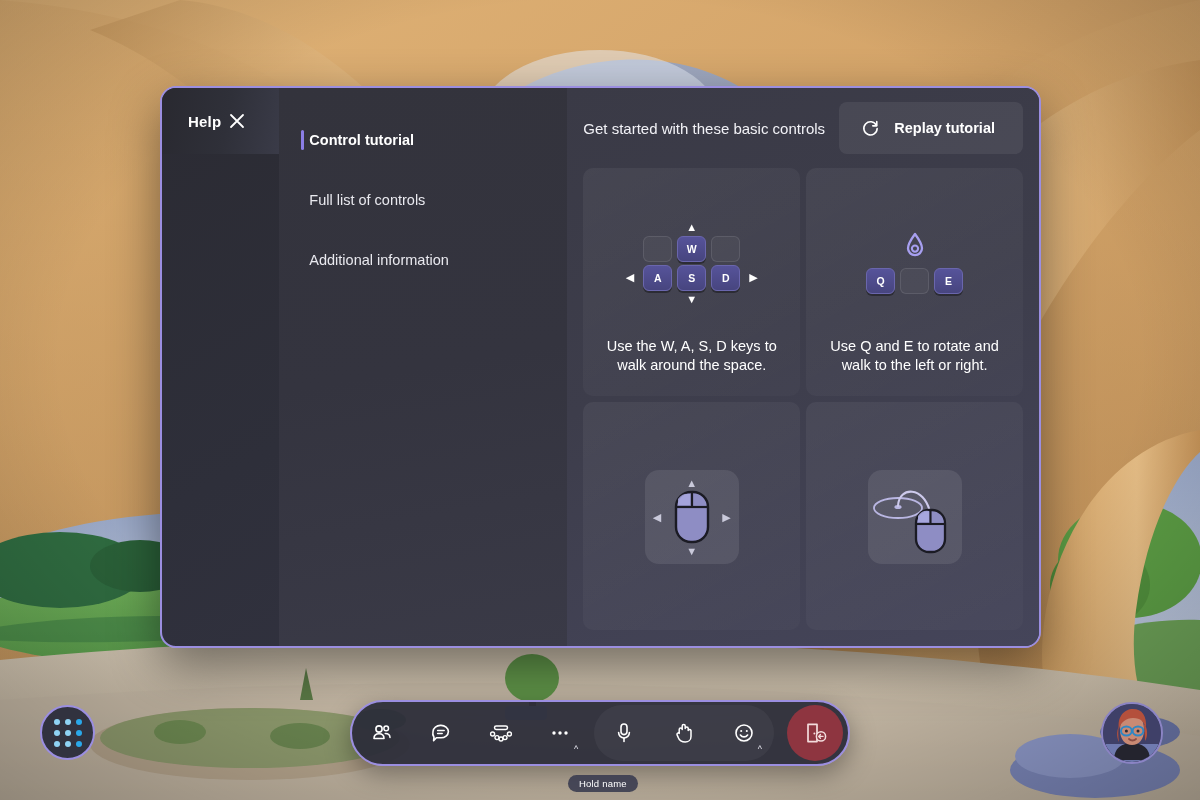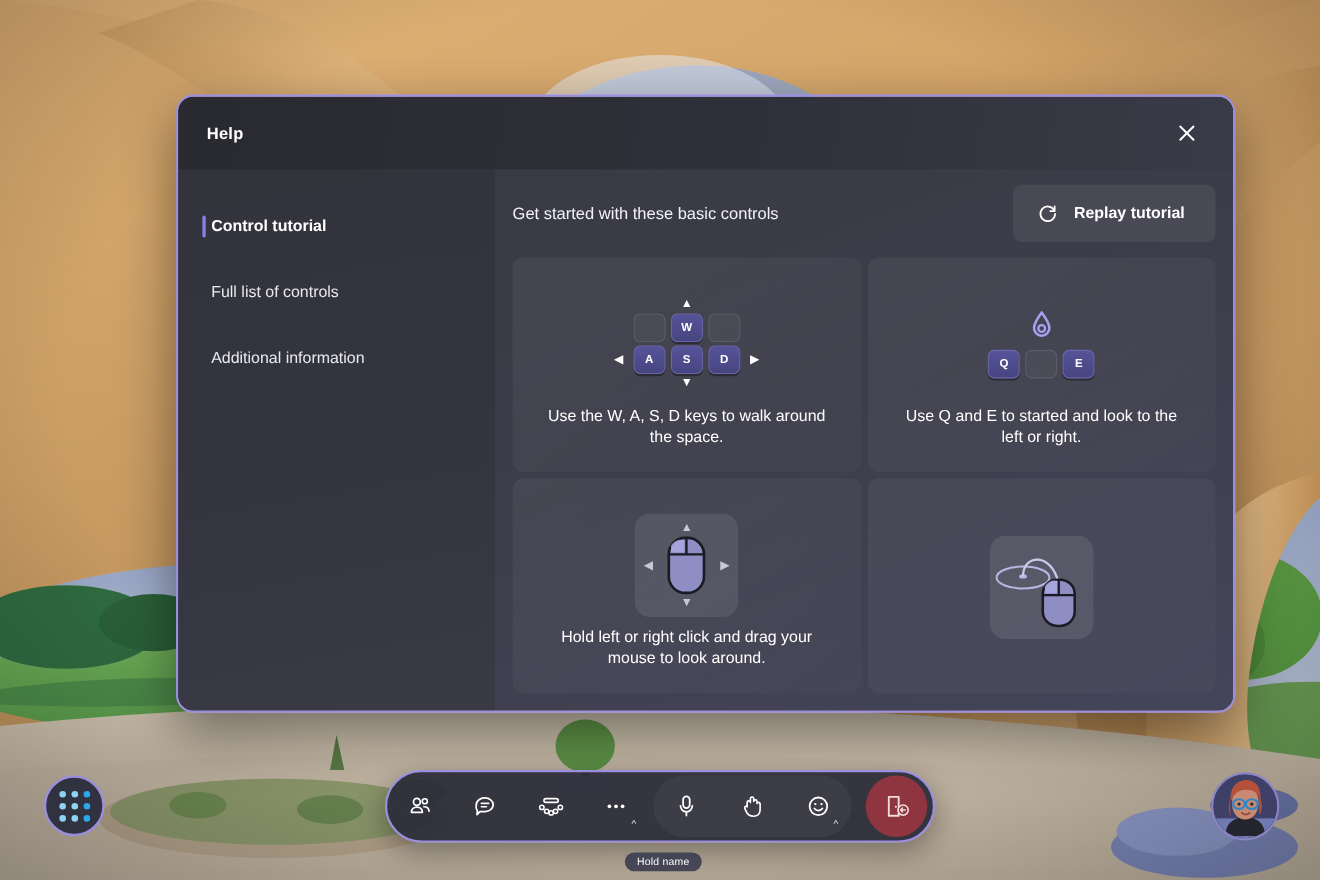--- a/index.html
+++ b/index.html
@@ -11,28 +11,27 @@
   }
 
   
   #scene { position: absolute; inset: 0; overflow: hidden; }
   #scene svg { display: block; width: 1200px; height: 800px; }
 
   
   #help-dialog {
     position: absolute;
     left: 160px; top: 86px;
-    width: 963px; height: 562px;
+    width: 881px; height: 562px;
     border-radius: 16px;
     border: 2px solid #9b8ee0;
     background: linear-gradient(150deg, #2b2b33 0%, #2e2f3a 40%, #353545 100%);
     box-shadow: 0 18px 50px rgba(0,0,0,.45);
     overflow: hidden;
     display: flex;
-    flex-direction: column;
   }
   .dlg-header {
     height: 66px;
     flex: 0 0 66px;
     display: flex; align-items: center; justify-content: space-between;
     padding: 0 26px 0 26px;
     background: linear-gradient(100deg, #292930 0%, #2f3039 55%, #3a3b48 100%);
   }
   .dlg-title {
     font-size: 15px; font-weight: bold; color: #ffffff; letter-spacing: .2px;
@@ -369,39 +368,38 @@
                 <path d="M11 2 C11 2 18 11.5 18 16.2 A7 7 0 0 1 4 16.2 C4 11.5 11 2 11 2 Z" fill="none" stroke="#a79ff0" stroke-width="2.3" stroke-linejoin="round"></path>
                 <circle cx="11" cy="16.6" r="3.1" fill="none" stroke="#a79ff0" stroke-width="2.1"></circle>
               </svg>
               <div class="keyrow">
                 <div class="key">Q</div>
                 <div class="key blank"></div>
                 <div class="key">E</div>
               </div>
             </div>
           </div>
-          <div class="card-caption">Use Q and E to started and look to the left or right.</div>
+          <div class="card-caption">Use Q and E to rotate and walk to the left or right.</div>
         </div>
 
         <div class="card">
           <div class="card-visual">
             <div class="tile">
               <span class="t-arrow up">▲</span>
               <span class="t-arrow down">▼</span>
               <span class="t-arrow left">◀</span>
               <span class="t-arrow right">▶</span>
               <svg width="42" height="56" viewBox="0 0 42 56">
                 <rect x="5" y="3" width="32" height="50" rx="15" fill="#8e8dc4" stroke="#1b1b24" stroke-width="2.4"></rect>
                 <path d="M5 18 L37 18" stroke="#1b1b24" stroke-width="2.2"></path>
                 <path d="M21 3 L21 18" stroke="#1b1b24" stroke-width="2.2"></path>
                 <path d="M7 10 A12 12 0 0 1 19 5 L19 16 L7 16 Z" fill="#a9a8e0" opacity=".85"></path>
               </svg>
             </div>
           </div>
-          <div class="card-caption">Hold left or right click and drag your mouse to look around.</div>
         </div>
 
         <div class="card">
           <div class="card-visual">
             <div class="tile">
               <svg width="86" height="78" viewBox="0 0 86 78">
                 <ellipse cx="26" cy="30" rx="24" ry="10" fill="none" stroke="#b9b6e2" stroke-width="1.8"></ellipse>
                 <ellipse cx="26" cy="29" rx="3.6" ry="2" fill="#b9b6e2"></ellipse>
                 <path d="M26 28 C27 8 52 8 58 34" fill="none" stroke="#cdcaec" stroke-width="2.1" stroke-linecap="round"></path>
                 <rect x="44" y="32" width="29" height="42" rx="13" fill="#8e8dc4" stroke="#1b1b24" stroke-width="2.3"></rect>

